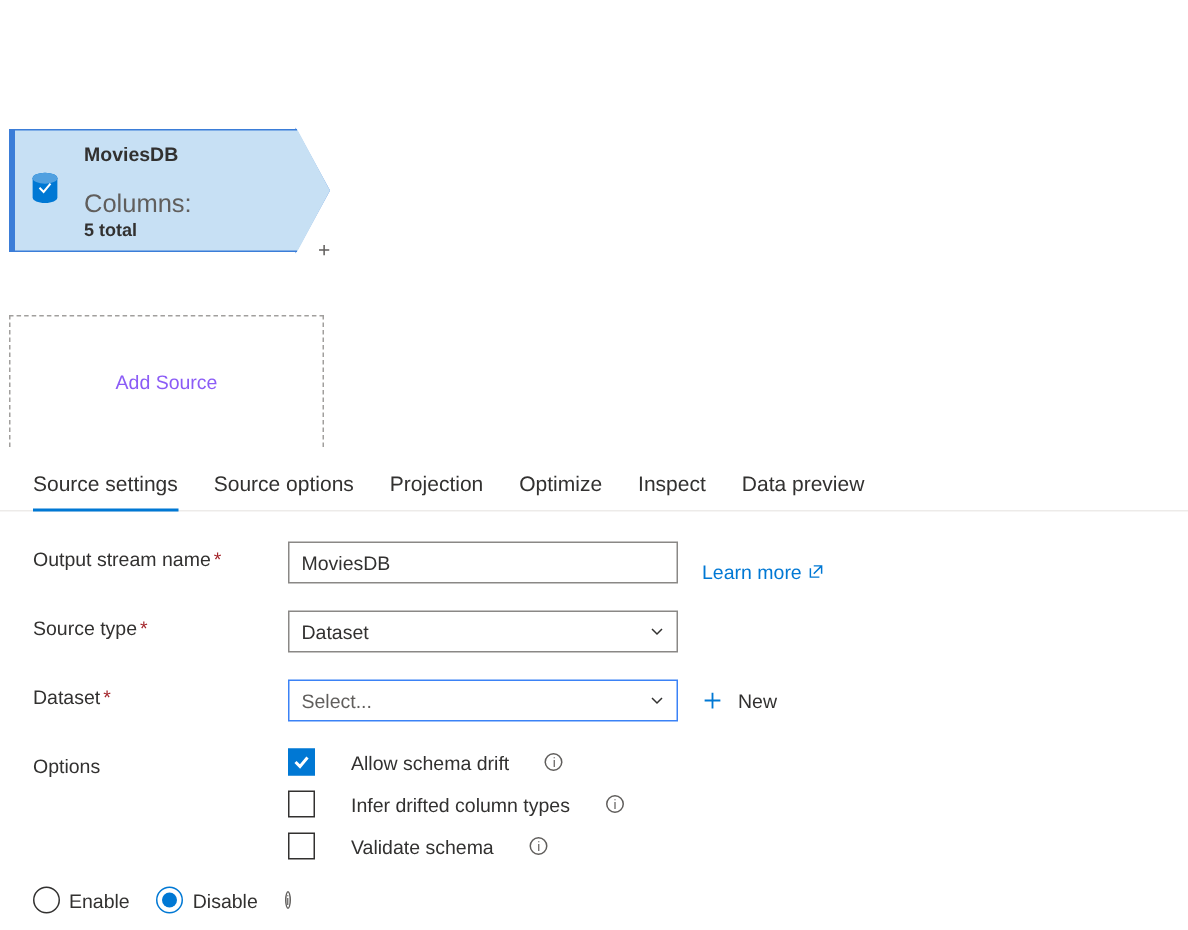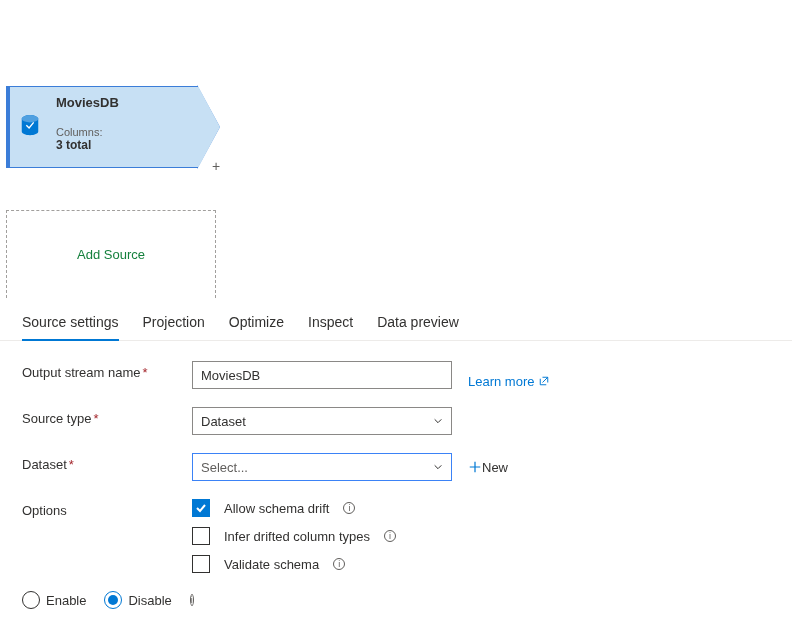--- a/index.html
+++ b/index.html
@@ -10,25 +10,25 @@
 
   .src-node { position: absolute; left: 4px; top: 86px; display: flex; align-items: stretch; }
   .src-handle { width: 6px; background: #3b7dd8; border-top-left-radius: 2px; border-bottom-left-radius: 2px; }
   .src-handle-inner { width: 2px; background: #fff; height: 100%; }
   .src-icon-col { width: 40px; background: #c7e0f4; display: flex; align-items: center; justify-content: center; border-top: 1px solid #3b7dd8; border-bottom: 1px solid #3b7dd8; }
   .src-icon { width: 22px; height: 26px; }
   .src-body { position: relative; width: 148px; height: 82px; background: #c7e0f4; border-top: 1px solid #3b7dd8; border-bottom: 1px solid #3b7dd8; padding: 8px 10px 8px 6px; }
   .src-arrow { width: 0; height: 0; border-top: 41px solid transparent; border-bottom: 41px solid transparent; border-left: 22px solid #c7e0f4; position: relative; }
   .src-arrow::before { content: ""; position: absolute; top: -42px; left: -23px; width: 0; height: 0; border-top: 42px solid transparent; border-bottom: 42px solid transparent; border-left: 23px solid #3b7dd8; z-index: -1; }
   .src-title { font-size: 13px; font-weight: 600; color: #323130; margin-bottom: 14px; }
-  .src-cols { font-size: 11px; color: #605e5c; margin-top: 16px; }
+  .src-cols { font-size: 17px; color: #605e5c; margin-top: 16px; }
   .src-count { font-size: 12px; font-weight: 600; color: #323130; }
   .plus-after { position: absolute; left: 212px; top: 158px; font-size: 14px; color: #605e5c; cursor: pointer; }
 
-  .add-source { position: absolute; left: 6px; top: 210px; width: 210px; height: 88px; border: 1px dashed #a19f9d; border-bottom: none; display: flex; align-items: center; justify-content: center; color: #15803d; font-size: 13px; cursor: pointer; }
+  .add-source { position: absolute; left: 6px; top: 210px; width: 210px; height: 88px; border: 1px dashed #a19f9d; border-bottom: none; display: flex; align-items: center; justify-content: center; color: #8b5cf6; font-size: 13px; cursor: pointer; }
 
   
   .tabs { display: flex; gap: 24px; padding: 0 22px; border-bottom: 1px solid #edebe9; margin-top: 4px; align-items: flex-end; }
   .tab { padding: 10px 0; font-size: 14px; color: #323130; cursor: pointer; position: relative; }
   .tab.active { font-weight: 400; }
   .tab.active::after { content: ""; position: absolute; left: 0; right: 0; bottom: -1px; height: 2px; background: #0078d4; }
 
   
   .form { padding: 20px 22px; display: grid; grid-template-columns: 170px 1fr; row-gap: 18px; align-items: start; }
   .form-label { font-size: 13px; color: #323130; padding-top: 4px; }
@@ -37,32 +37,32 @@
 
   input[type=text].fld, .select-fld { width: 260px; height: 28px; border: 1px solid #8a8886; padding: 0 8px; font-size: 13px; background: #fff; color: #323130; }
   .select-fld { display: flex; align-items: center; justify-content: space-between; cursor: pointer; }
   .select-fld.error { border: 1px solid #3b82f6; }
   .chev { width: 10px; height: 10px; }
 
   .link { color: #0078d4; font-size: 13px; cursor: pointer; display: inline-flex; align-items: center; gap: 4px; margin-top: 12px; }
   .open-icon { width: 12px; height: 12px; }
 
   .opts { display: flex; flex-direction: column; gap: 10px; }
-  .chk-row { display: flex; align-items: center; gap: 14px; font-size: 13px; }
+  .chk-row { display: flex; align-items: center; gap: 24px; font-size: 13px; }
   .chk-box { width: 18px; height: 18px; border: 1px solid #323130; display: inline-flex; align-items: center; justify-content: center; cursor: pointer; }
   .chk-box.checked { background: #0078d4; border-color: #0078d4; color: #fff; }
   .info-icon { width: 12px; height: 12px; display: inline-flex; align-items: center; justify-content: center; border: 1px solid #605e5c; border-radius: 50%; font-size: 9px; color: #605e5c; cursor: pointer; }
 
   .radio-row { display: flex; align-items: center; gap: 18px; font-size: 13px; }
   .radio { display: inline-flex; align-items: center; gap: 6px; cursor: pointer; }
   .radio-circle { width: 18px; height: 18px; border: 1px solid #323130; border-radius: 50%; display: inline-flex; align-items: center; justify-content: center; }
   .radio-circle.checked { border-color: #0078d4; }
   .radio-dot { width: 10px; height: 10px; background: #0078d4; border-radius: 50%; }
 
-  .plus-new { display: inline-flex; align-items: center; gap: 0; color: #323130; font-size: 13px; cursor: pointer; }
+  .plus-new { display: inline-flex; align-items: center; gap: 10px; color: #323130; font-size: 13px; cursor: pointer; }
   .plus-svg { width: 14px; height: 14px; color: #0078d4; }
 </style>
 </head>
 <body>
 
 <div class="canvas">
   <div class="src-node">
     <div class="src-handle">
         <div class="src-handle-inner"></div>
       </div>
@@ -70,33 +70,34 @@
       <svg class="src-icon" viewBox="0 0 24 28">
         <ellipse cx="12" cy="5" rx="9" ry="4" fill="#0078d4"></ellipse>
         <path d="M3 5v14c0 2.2 4 4 9 4s9-1.8 9-4V5" fill="#0078d4"></path>
         <ellipse cx="12" cy="5" rx="9" ry="4" fill="#50a0e0"></ellipse>
         <path d="M8 12l3 3 5-6" stroke="#fff" stroke-width="1.5" fill="none"></path>
       </svg>
     </div>
     <div class="src-body">
       <div class="src-title">MoviesDB</div>
       <div class="src-cols">Columns:</div>
-      <div class="src-count">3 total</div>
+      <div class="src-count">5 total</div>
     </div>
     <div class="src-arrow"></div>
   </div>
   <div class="plus-after">+</div>
 
   <div class="add-source">
     <span>Add Source</span>
   </div>
 </div>
 
 <div class="tabs">
   <div class="tab active">Source settings</div>
+  <div class="tab">Source options</div>
   <div class="tab">Projection</div>
   <div class="tab">Optimize</div>
   <div class="tab">Inspect</div>
   <div class="tab">Data preview</div>
 </div>
 
 <div class="form">
 
   <div class="form-label">
     <span>Output stream name</span><span class="req">*</span>

